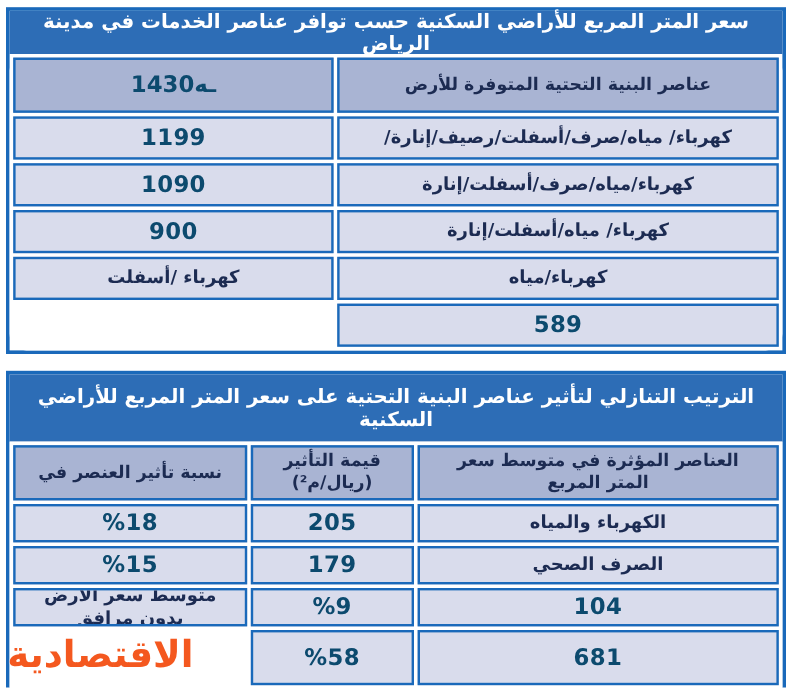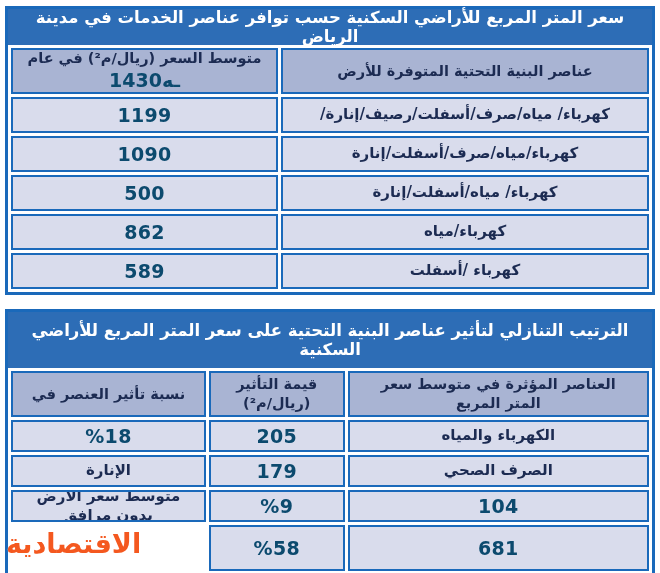--- a/index.html
+++ b/index.html
@@ -73,62 +73,58 @@
     direction: ltr;
     unicode-bidi: bidi-override;
     color: #0c4a6e;
     font-size: 19px;
     letter-spacing: 0.3px;
   }
   .watermark {
     position: absolute;
     left: 6px;
     top: 528px;
-    font-size: 27px;
+    font-size: 31px;
     font-weight: bold;
     color: #f4581f;
     text-shadow: 0 0 1px #ffffff, 1px 1px 0 rgba(255,255,255,0.6);
     z-index: 5;
     line-height: 1.2;
   }
 </style>
 </head>
 <body>
 
 <div class="page">
 
   <div class="tbl" id="table1">
     <div class="tbl-title">سعر المتر المربع للأراضي السكنية حسب توافر عناصر الخدمات في مدينة الرياض</div>
     <div class="grid">
 
       <div class="c h">عناصر البنية التحتية المتوفرة للأرض</div>
       <div class="c h">
-        <span>متوسط السعر (ريال/م²) في عام</span>
         <span class="num">1430هـ</span>
       </div>
 
       <div class="c">كهرباء/ مياه/صرف/أسفلت/رصيف/إنارة/</div>
       <div class="c">
           <span class="num">1199</span>
         </div>
 
       <div class="c">كهرباء/مياه/صرف/أسفلت/إنارة</div>
       <div class="c">
           <span class="num">1090</span>
         </div>
 
       <div class="c">كهرباء/ مياه/أسفلت/إنارة</div>
       <div class="c">
-          <span class="num">500</span>
+          <span class="num">900</span>
         </div>
 
       <div class="c">كهرباء/مياه</div>
-      <div class="c">
-          <span class="num">862</span>
-        </div>
 
       <div class="c">كهرباء /أسفلت</div>
       <div class="c">
           <span class="num">589</span>
         </div>
     </div>
   </div>
 
   <div class="tbl" id="table2">
     <div class="tbl-title">الترتيب التنازلي لتأثير عناصر البنية التحتية على سعر المتر المربع للأراضي السكنية</div>
@@ -148,22 +144,24 @@
           <span class="num">205</span>
         </div>
       <div class="c">
           <span class="num">%18</span>
         </div>
 
       <div class="c">الصرف الصحي</div>
       <div class="c">
           <span class="num">179</span>
         </div>
+      <div class="c">
+          <span class="num">%15</span>
+        </div>
 
-      <div class="c">الإنارة</div>
       <div class="c">
           <span class="num">104</span>
         </div>
       <div class="c">
           <span class="num">%9</span>
         </div>
 
       <div class="c">متوسط سعر الأرض بدون مرافق</div>
       <div class="c">
           <span class="num">681</span>

